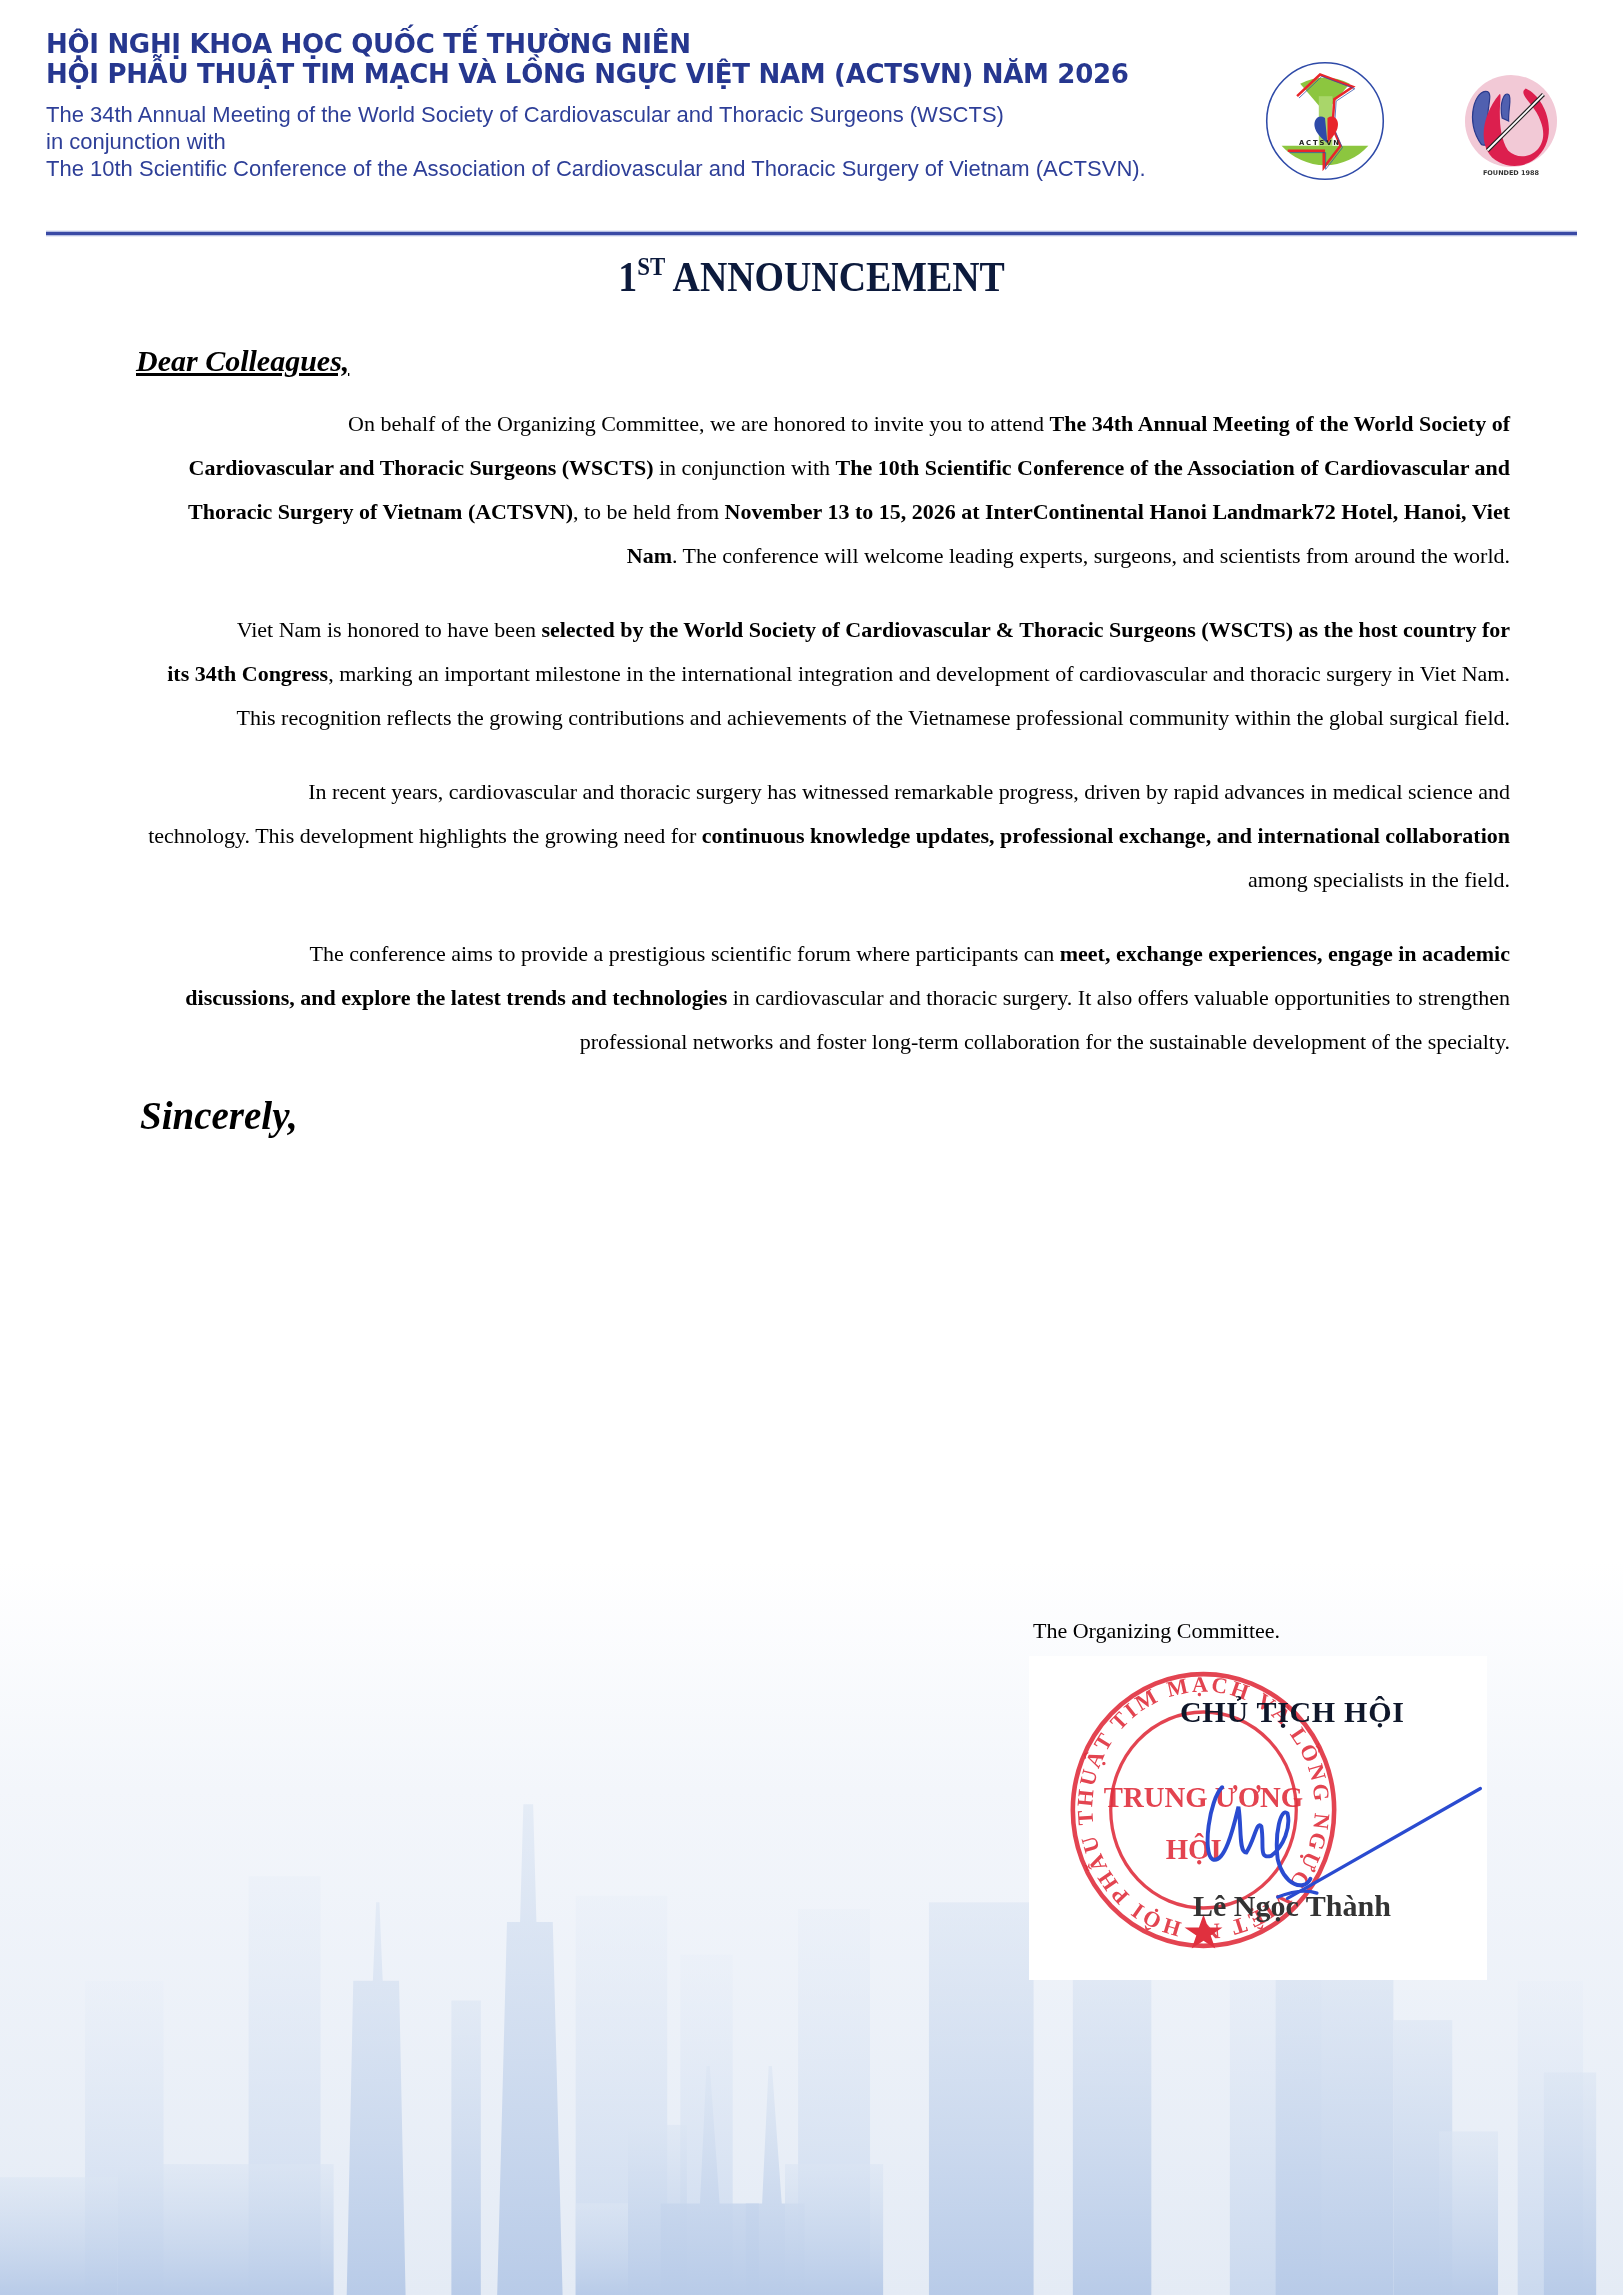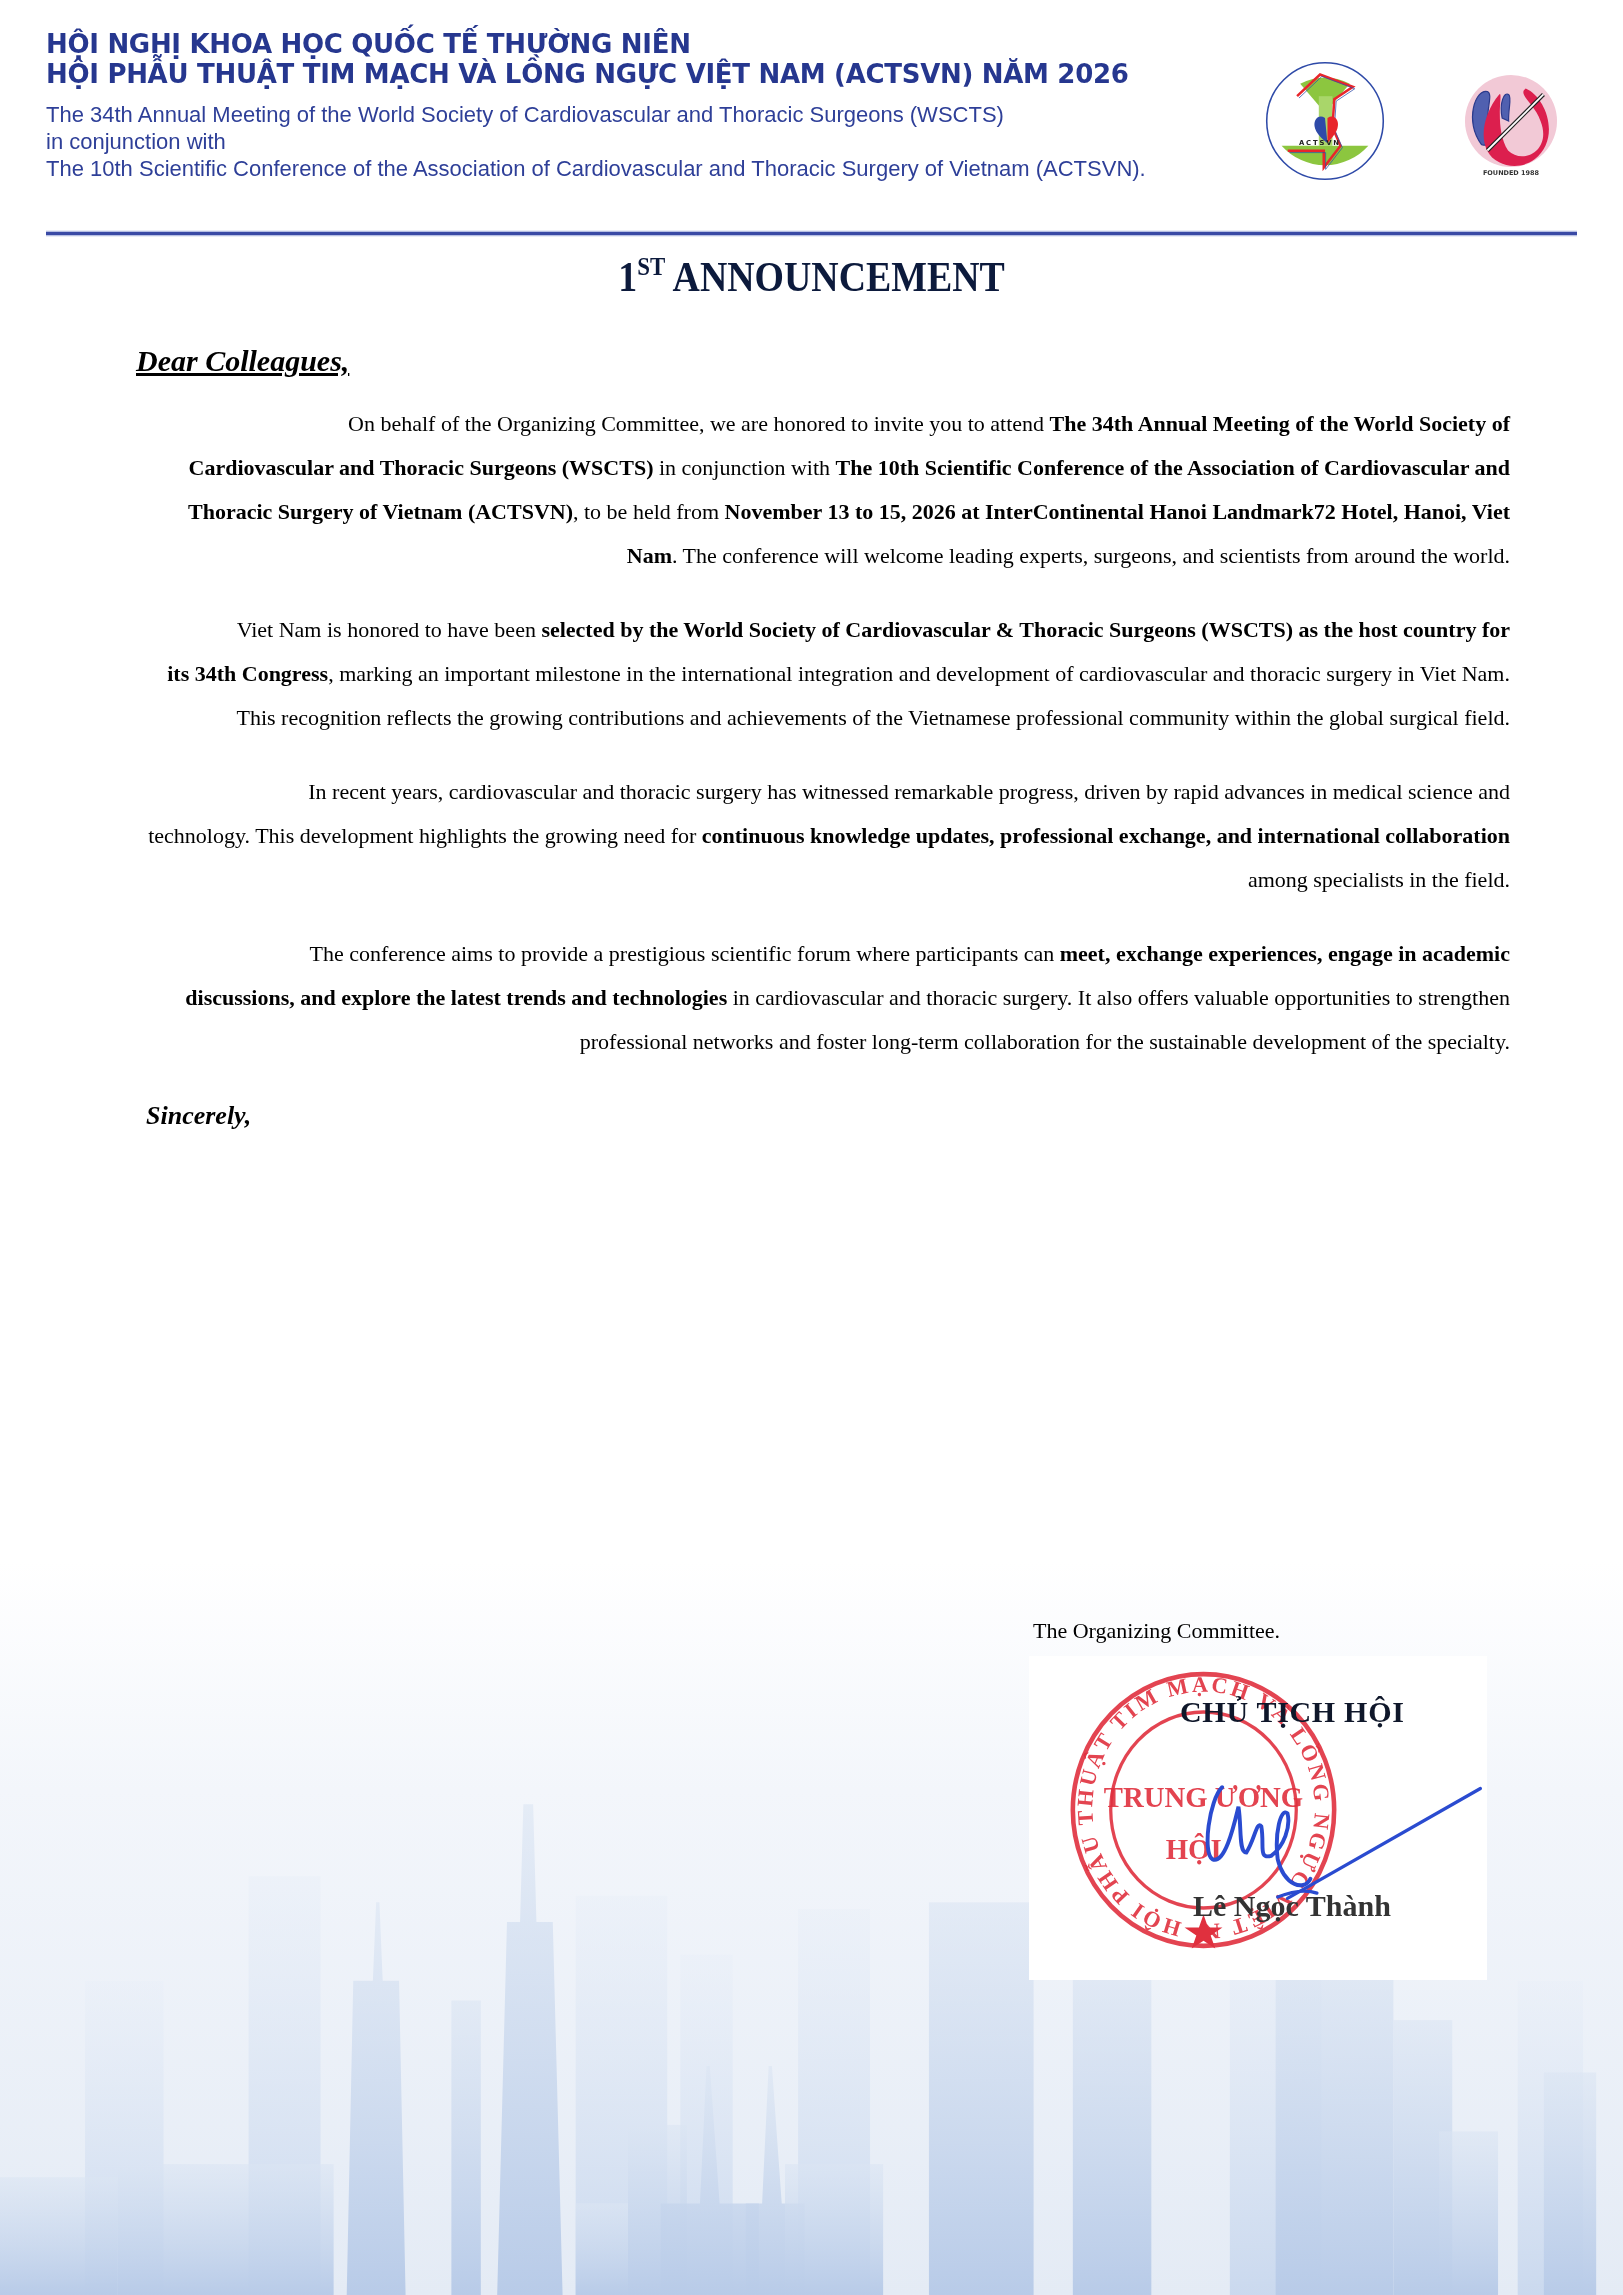--- a/index.html
+++ b/index.html
@@ -43,21 +43,21 @@
   .content { position: absolute; left: 136px; top: 339px; width: 1374px; z-index: 2; }
   .salutation {
     font-style: italic; font-weight: bold; font-size: 30px; line-height: 43px; margin: 0 0 19.6px 0; text-decoration: underline;
   }
   .para {
     font-size: 22px; line-height: 44px; margin: 0 0 30px 0; text-indent: 98px;
     text-align: right;
   }
   .para b { font-weight: bold; }
   .closing {
-    font-style: italic; font-weight: bold; font-size: 26px; line-height: 43px; margin: 10px;
+    font-style: italic; font-weight: bold; font-size: 39px; line-height: 43px; margin: 4px;
   }
 
   
   .committee {
     position: absolute; left: 1033px; top: 1611px; font-size: 22px; line-height: 39px; z-index: 3;
   }
   .sig-box {
     position: absolute; left: 1029px; top: 1656px; width: 458px; height: 324px;
     background: #ffffff; z-index: 3;
   }

